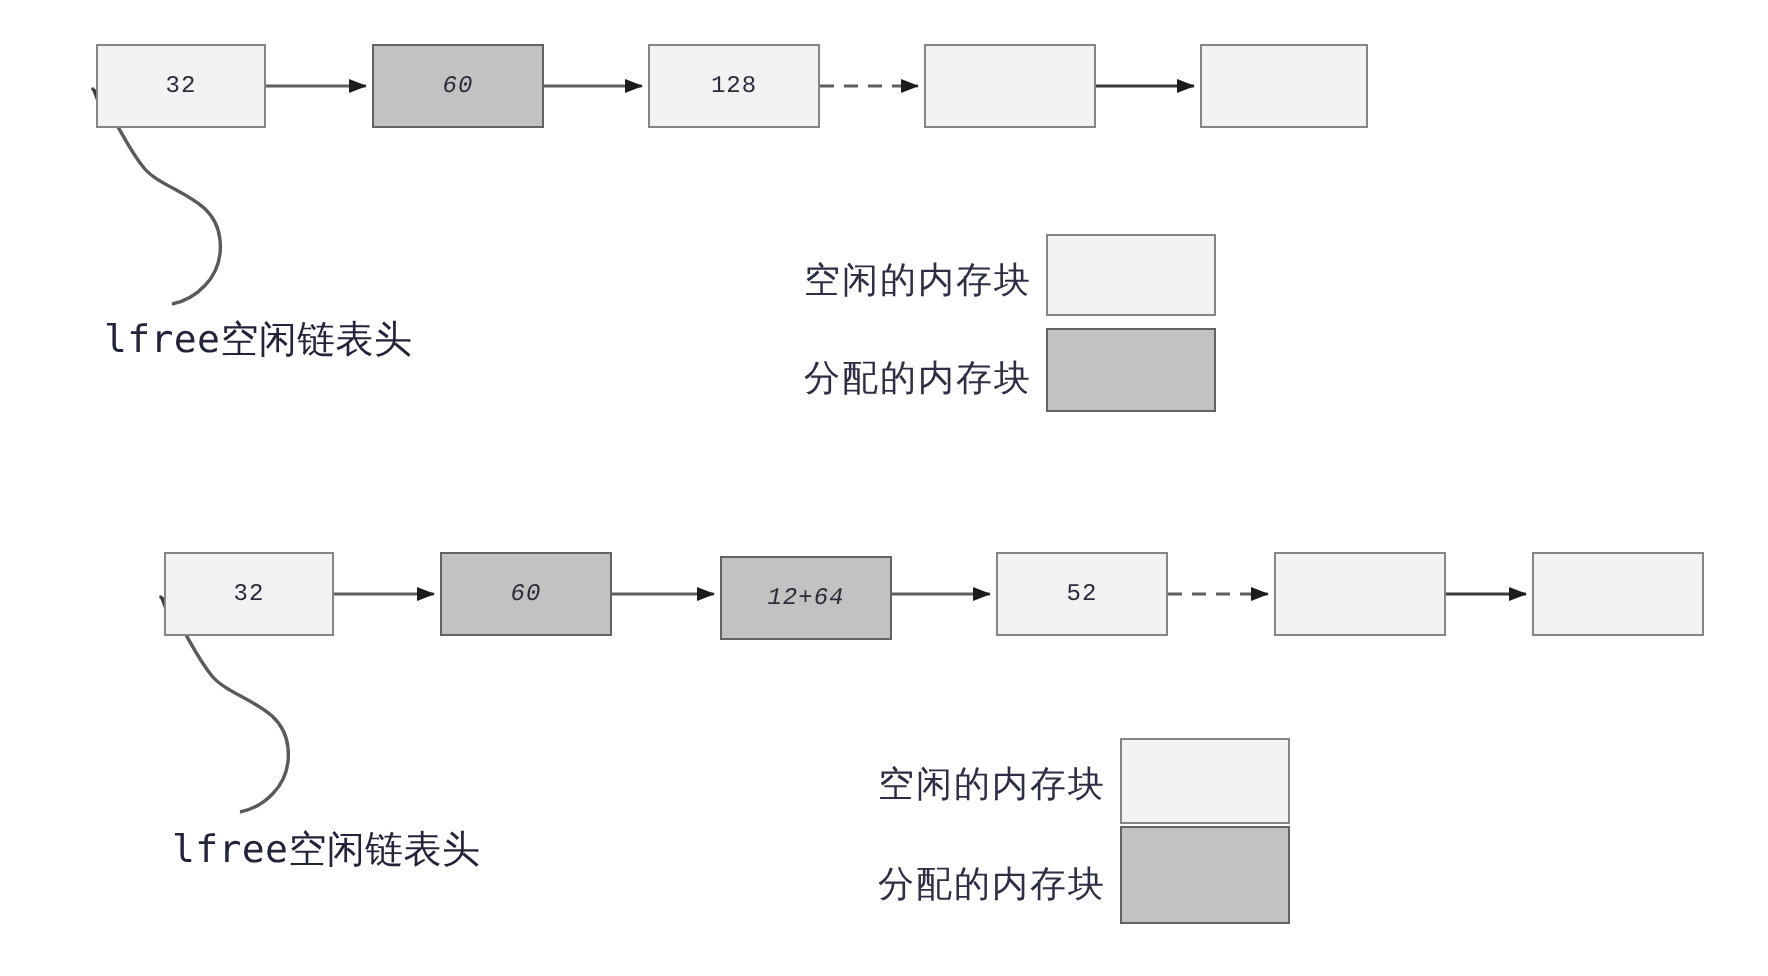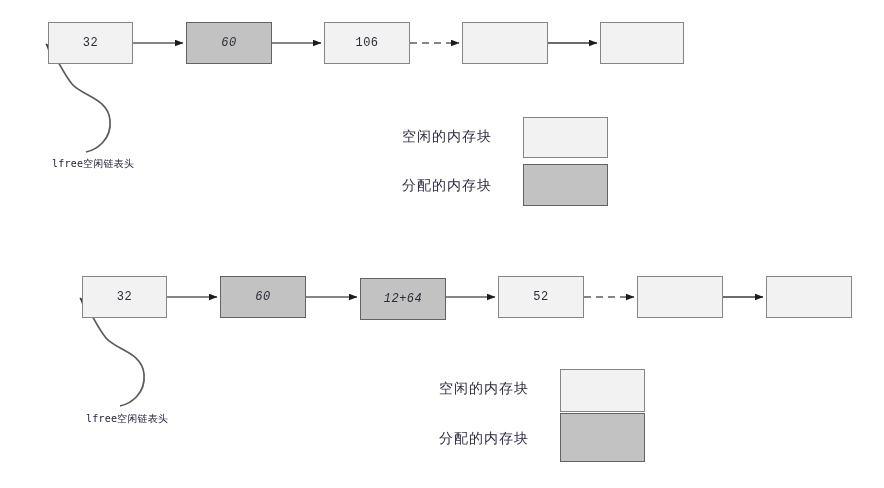--- a/index.html
+++ b/index.html
@@ -43,41 +43,41 @@
     border: 1.6px solid #858585;
   }
   .node.alloc {
     background: #c2c2c2;
     border: 1.6px solid #636363;
     font-style: italic;
   }
   .legend-label {
     position: absolute;
     font-family: Liberation Mono, monospace;
-    font-size: 14px;
+    font-size: 18px;
     color: #2e2e44;
     white-space: nowrap;
     letter-spacing: 1px;
   }
   .legend-swatch {
     position: absolute;
     box-sizing: border-box;
   }
   .legend-swatch.free {
     background: #f2f2f2;
     border: 1.6px solid #858585;
   }
   .legend-swatch.alloc {
     background: #c2c2c2;
     border: 1.6px solid #636363;
   }
   .head-label {
     position: absolute;
     font-family: "DejaVu Sans Mono", "Liberation Mono", monospace;
-    font-size: 10px;
+    font-size: 19px;
     color: #23233a;
     white-space: nowrap;
     letter-spacing: 0.2px;
   }
 </style>
 </head>
 <body>
 
 <div class="canvas">
 
@@ -106,21 +106,21 @@
       <line x1="446" y1="297" x2="495" y2="297" stroke="#5e5e5e" stroke-width="1.6" marker-end="url(#arrow)"></line>
       <line x1="584" y1="297" x2="634" y2="297" stroke="#5e5e5e" stroke-width="1.6" stroke-dasharray="7 5" marker-end="url(#arrow)"></line>
       <line x1="723" y1="297" x2="763" y2="297" stroke="#3b3b3b" stroke-width="1.4" marker-end="url(#arrow)"></line>
 
       <path d="M120,406 C 130,404 146,394 144,374 C 142,352 116,350 106,338 C 96,326 92,312 80,298" fill="none" stroke="#5a5a5a" stroke-width="1.7" marker-end="url(#arrowCurve)"></path>
     </g>
   </svg>
 
   <div class="node free" style="left:48px;  top:22px; width:85px; height:42px;">32</div>
   <div class="node alloc" style="left:186px; top:22px; width:86px; height:42px;">60</div>
-  <div class="node free" style="left:324px; top:22px; width:86px; height:42px;">106</div>
+  <div class="node free" style="left:324px; top:22px; width:86px; height:42px;">128</div>
   <div class="node free" style="left:462px; top:22px; width:86px; height:42px;"></div>
   <div class="node free" style="left:600px; top:22px; width:84px; height:42px;"></div>
 
   <div class="head-label" style="left:52px; top:157px;">lfree空闲链表头</div>
 
   <div class="legend-label" style="left:402px; top:128px;">空闲的内存块</div>
   <div class="legend-swatch free" style="left:523px; top:117px; width:85px; height:41px;"></div>
 
   <div class="legend-label" style="left:402px; top:177px;">分配的内存块</div>
   <div class="legend-swatch alloc" style="left:523px; top:164px; width:85px; height:42px;"></div>

